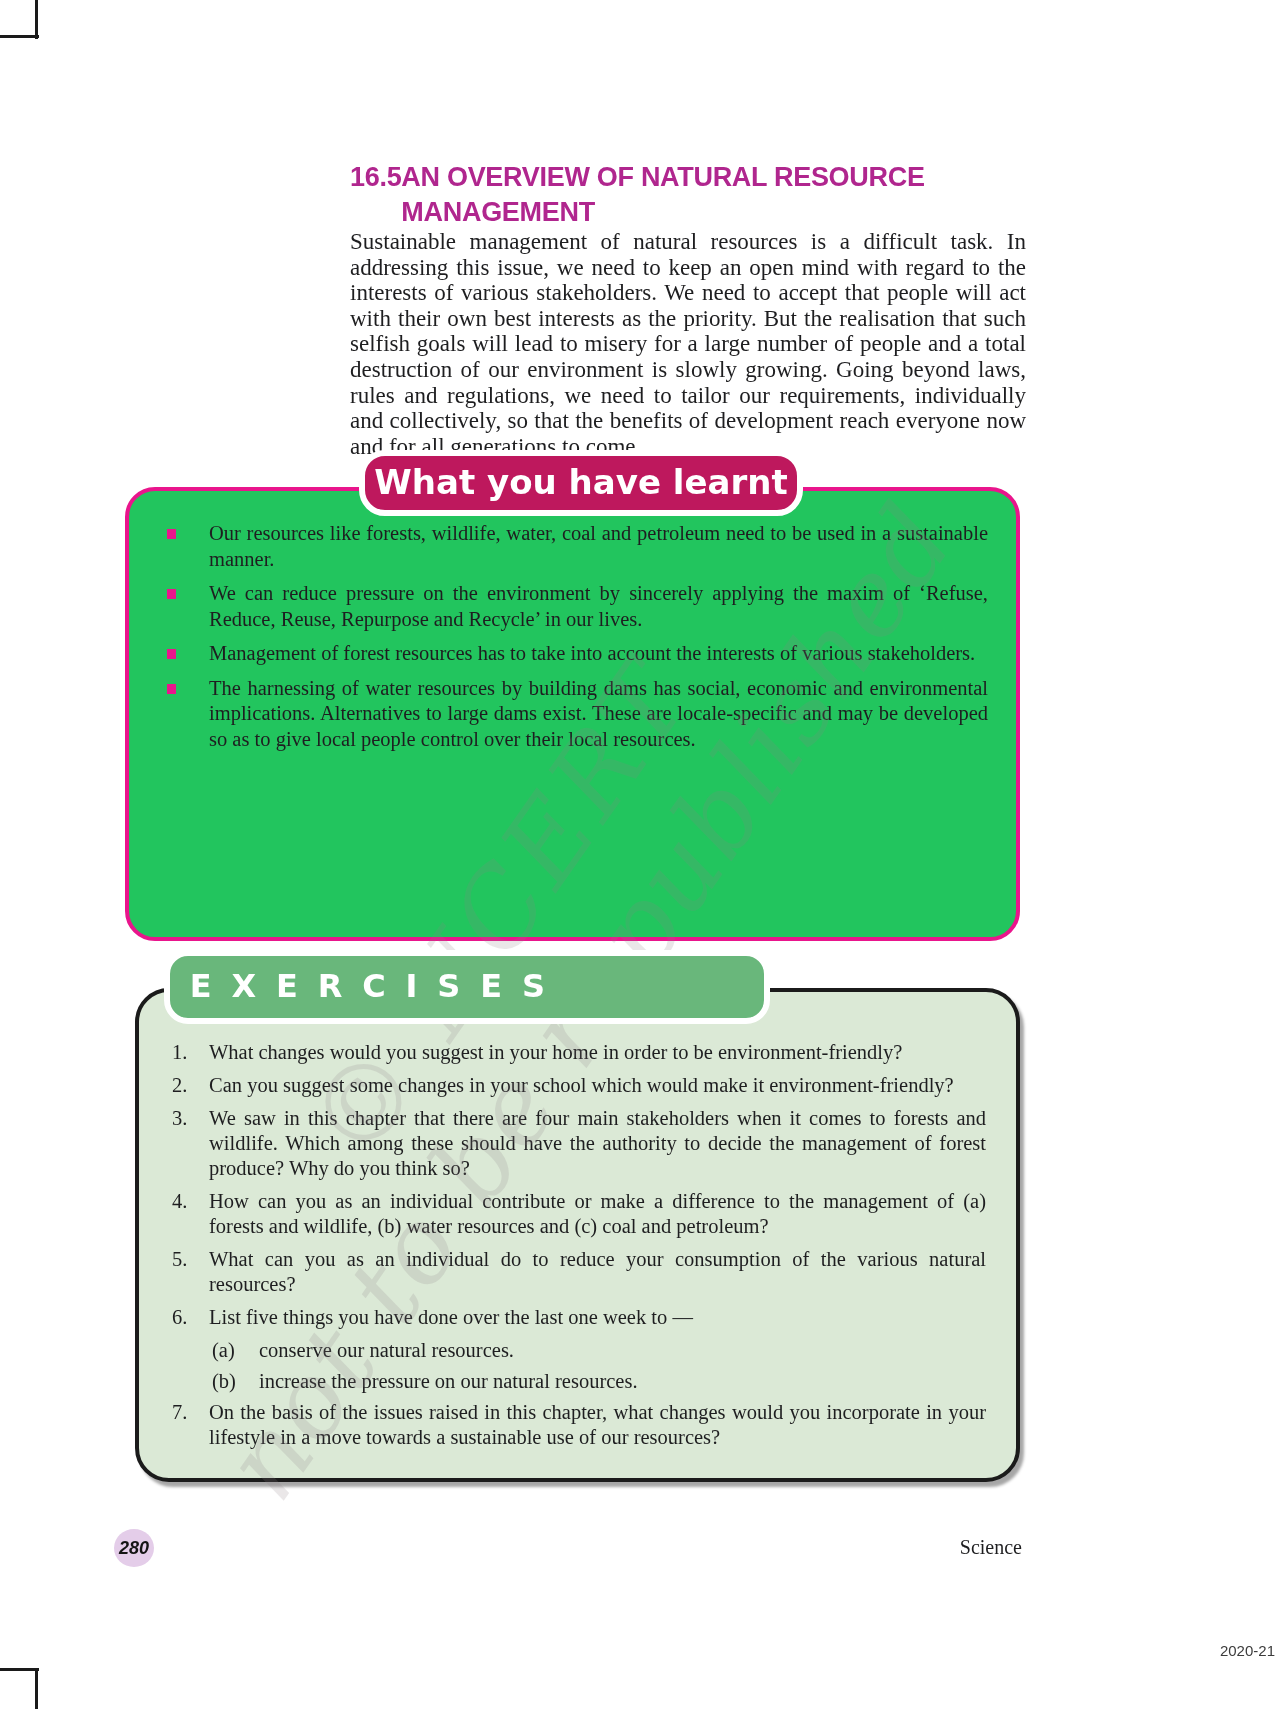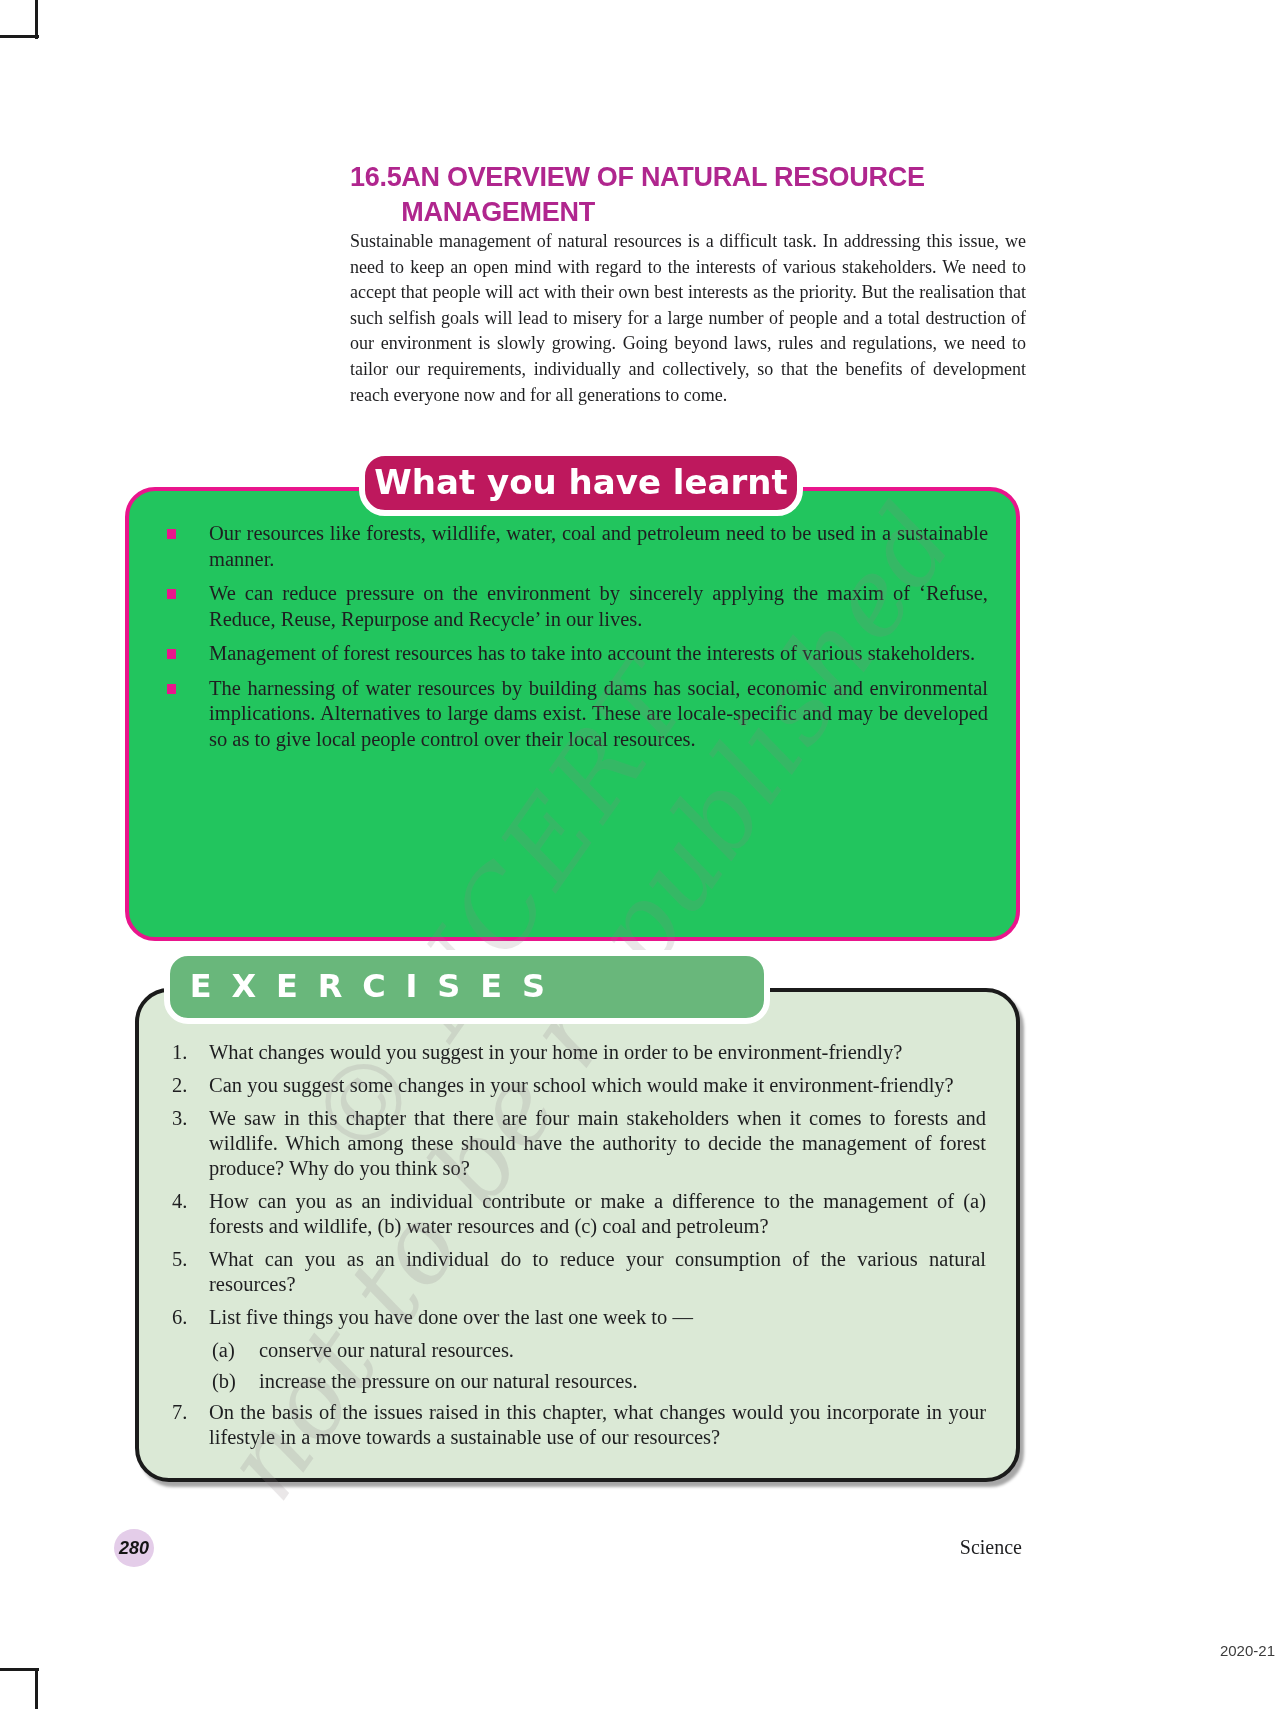--- a/index.html
+++ b/index.html
@@ -43,21 +43,21 @@
     font-size:27px;line-height:35px;
     letter-spacing:-0.3px;
     color:#b0268e;
     z-index:2;
   }
   .sec-title{width:575px;}
 
   
   .intro{
     position:absolute;left:350px;top:229px;width:676px;
-    font-size:18px;line-height:25.6px;
+    font-size:23px;line-height:25.6px;
     text-align:justify;
     z-index:2;
   }
 
   
   .learnt-box{
     position:absolute;left:125px;top:487px;width:895px;height:454px;
     box-sizing:border-box;
     background:#22c55e;
     border:4px solid #e9158c;

